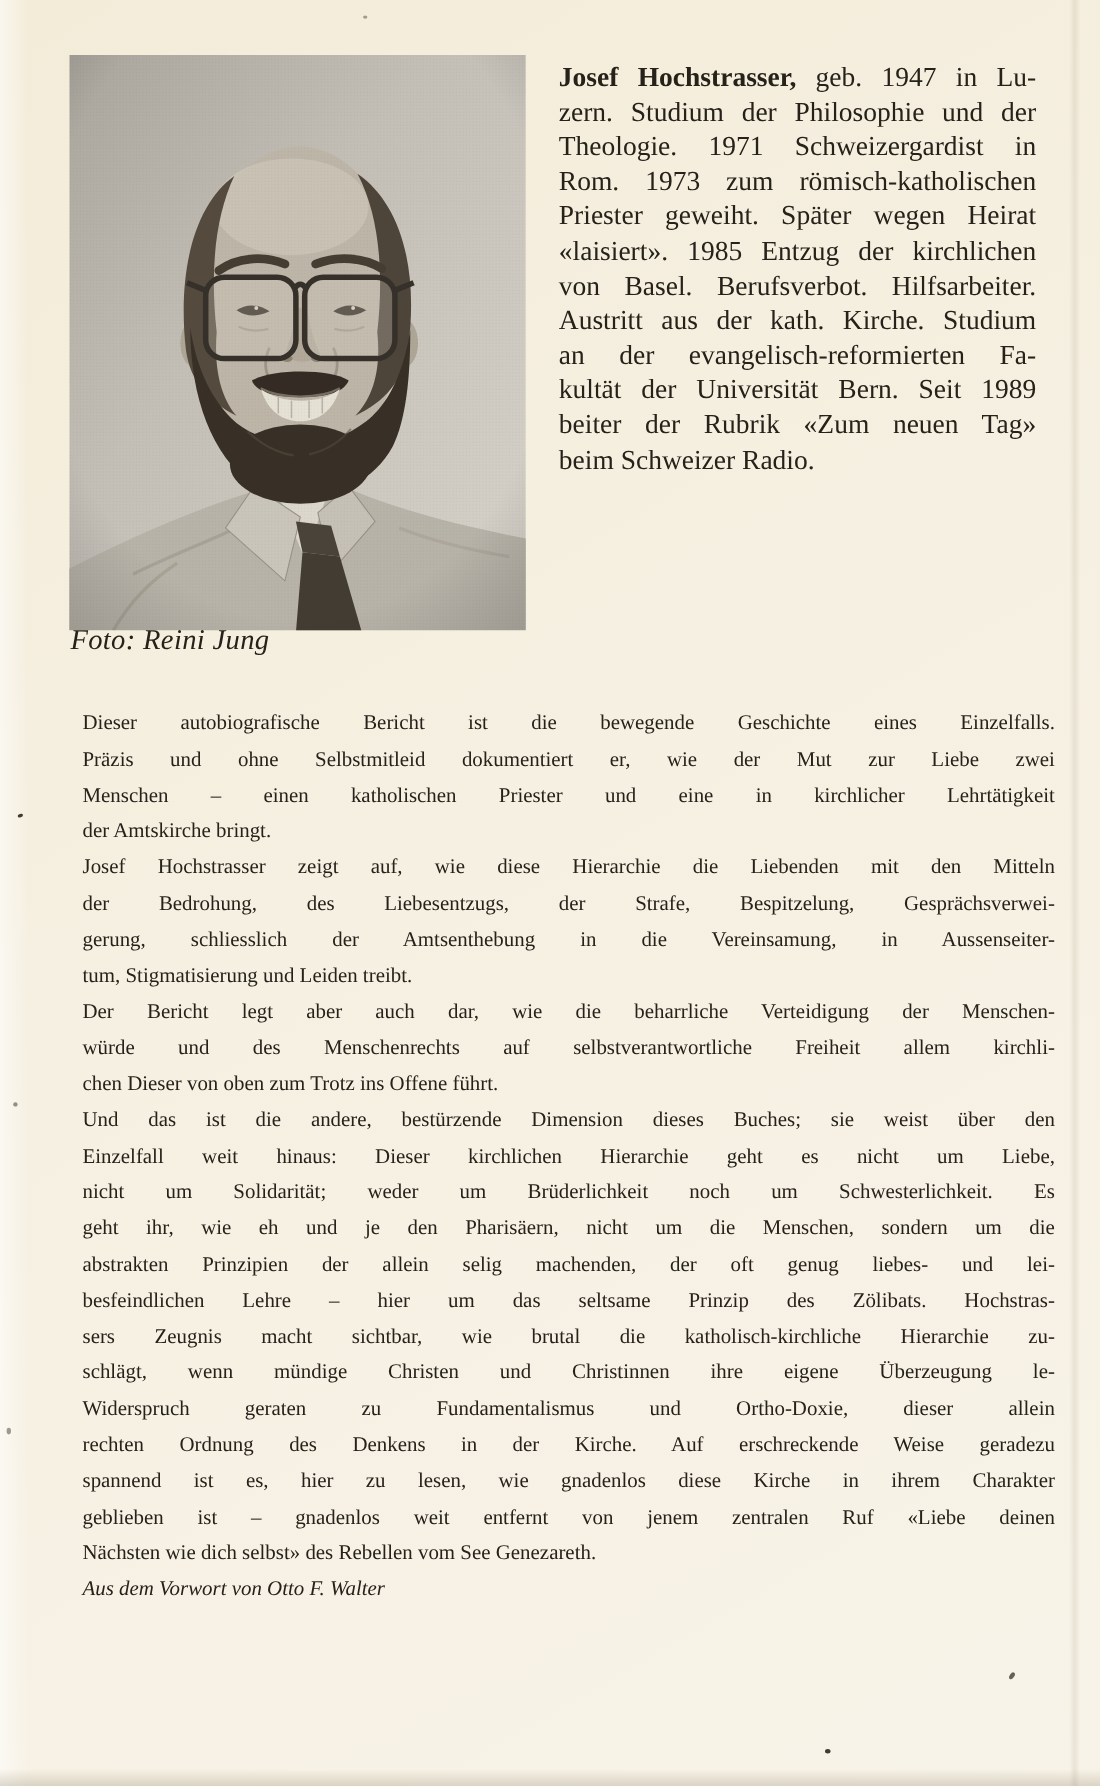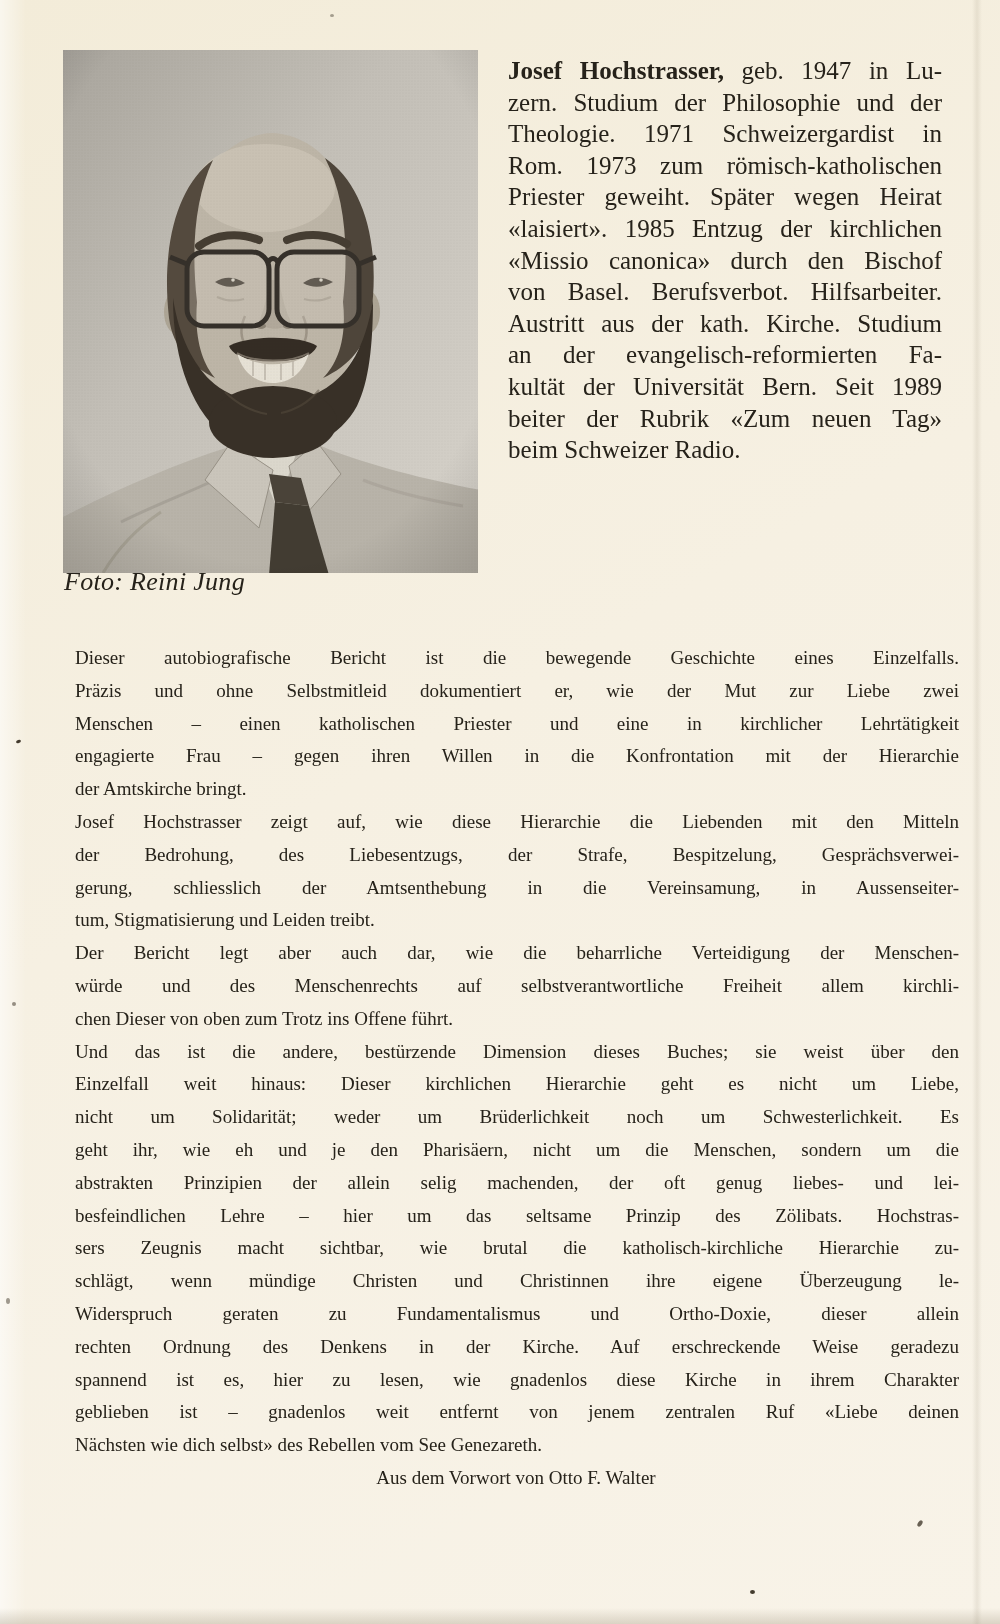--- a/index.html
+++ b/index.html
@@ -17,21 +17,21 @@
     background:linear-gradient(to right,rgba(140,128,105,0),rgba(140,128,105,.14),rgba(140,128,105,0));}
   .bottom-edge{position:absolute;left:0;right:0;bottom:0;height:16px;
     background:linear-gradient(to bottom,rgba(160,148,125,0),rgba(150,138,115,.30));}
   .photo{position:absolute;left:63px;top:50px;width:415px;height:523px;}
   .photo svg{display:block;width:100%;height:100%;}
   .caption{position:absolute;left:64px;top:567px;font-style:italic;font-size:26px;letter-spacing:.3px;}
   .bio{position:absolute;left:508px;top:55px;width:434px;font-size:25px;line-height:31.6px;}
   .body-text{position:absolute;left:75px;top:642px;width:884px;font-size:19px;line-height:32.8px;}
   .jline{text-align:justify;text-align-last:justify;-moz-text-align-last:justify;}
   .jline.pl{text-align-last:left;-moz-text-align-last:left;}
-  .attribution{text-align:center;padding-right:2px;}
+  .attribution{text-align:left;font-style:italic;padding-right:2px;}
   .speck{position:absolute;background:#433b2e;border-radius:50%;}
   .sp1{left:16px;top:740px;width:5px;height:3px;transform:rotate(-20deg);}
   .sp2{left:12px;top:1002px;width:4px;height:4px;opacity:.55;}
   .sp3{left:6px;top:1298px;width:4px;height:6px;opacity:.5;}
   .sp4{left:750px;top:1590px;width:5px;height:4px;}
   .sp5{left:918px;top:1520px;width:4px;height:7px;transform:rotate(35deg);opacity:.8;}
   .sp6{left:330px;top:14px;width:4px;height:3px;opacity:.45;}
 </style>
 </head>
 <body>
@@ -124,35 +124,33 @@
   <div class="caption">Foto: Reini Jung</div>
 
   <div class="bio">
     <div class="jline"><b>Josef Hochstrasser,</b> <span>geb. 1947 in Lu-</span></div>
 
   <div class="jline">zern. Studium der Philosophie und der</div>
       <div class="jline">Theologie. 1971 Schweizergardist in</div>
       <div class="jline">Rom. 1973 zum römisch-katholischen</div>
       <div class="jline">Priester geweiht. Später wegen Heirat</div>
       <div class="jline">«laisiert». 1985 Entzug der kirchlichen</div>
-      <div class="jline">«Missio canonica» durch den Bischof</div>
       <div class="jline">von Basel. Berufsverbot. Hilfsarbeiter.</div>
       <div class="jline">Austritt aus der kath. Kirche. Studium</div>
       <div class="jline">an der evangelisch-reformierten Fa-</div>
       <div class="jline">kultät der Universität Bern. Seit 1989</div>
       <div class="jline">beiter der Rubrik «Zum neuen Tag»</div>
       <div class="jline pl">beim Schweizer Radio.</div>
     </div>
 
   <div class="body-text">
 
   <div class="jline">Dieser autobiografische Bericht ist die bewegende Geschichte eines Einzelfalls.</div>
       <div class="jline">Präzis und ohne Selbstmitleid dokumentiert er, wie der Mut zur Liebe zwei</div>
       <div class="jline">Menschen – einen katholischen Priester und eine in kirchlicher Lehrtätigkeit</div>
-      <div class="jline">engagierte Frau – gegen ihren Willen in die Konfrontation mit der Hierarchie</div>
       <div class="jline pl">der Amtskirche bringt.</div>
       <div class="jline">Josef Hochstrasser zeigt auf, wie diese Hierarchie die Liebenden mit den Mitteln</div>
       <div class="jline">der Bedrohung, des Liebesentzugs, der Strafe, Bespitzelung, Gesprächsverwei-</div>
       <div class="jline">gerung, schliesslich der Amtsenthebung in die Vereinsamung, in Aussenseiter-</div>
       <div class="jline pl">tum, Stigmatisierung und Leiden treibt.</div>
       <div class="jline">Der Bericht legt aber auch dar, wie die beharrliche Verteidigung der Menschen-</div>
       <div class="jline">würde und des Menschenrechts auf selbstverantwortliche Freiheit allem kirchli-</div>
       <div class="jline pl">chen Dieser von oben zum Trotz ins Offene führt.</div>
       <div class="jline">Und das ist die andere, bestürzende Dimension dieses Buches; sie weist über den</div>
       <div class="jline">Einzelfall weit hinaus: Dieser kirchlichen Hierarchie geht es nicht um Liebe,</div>

